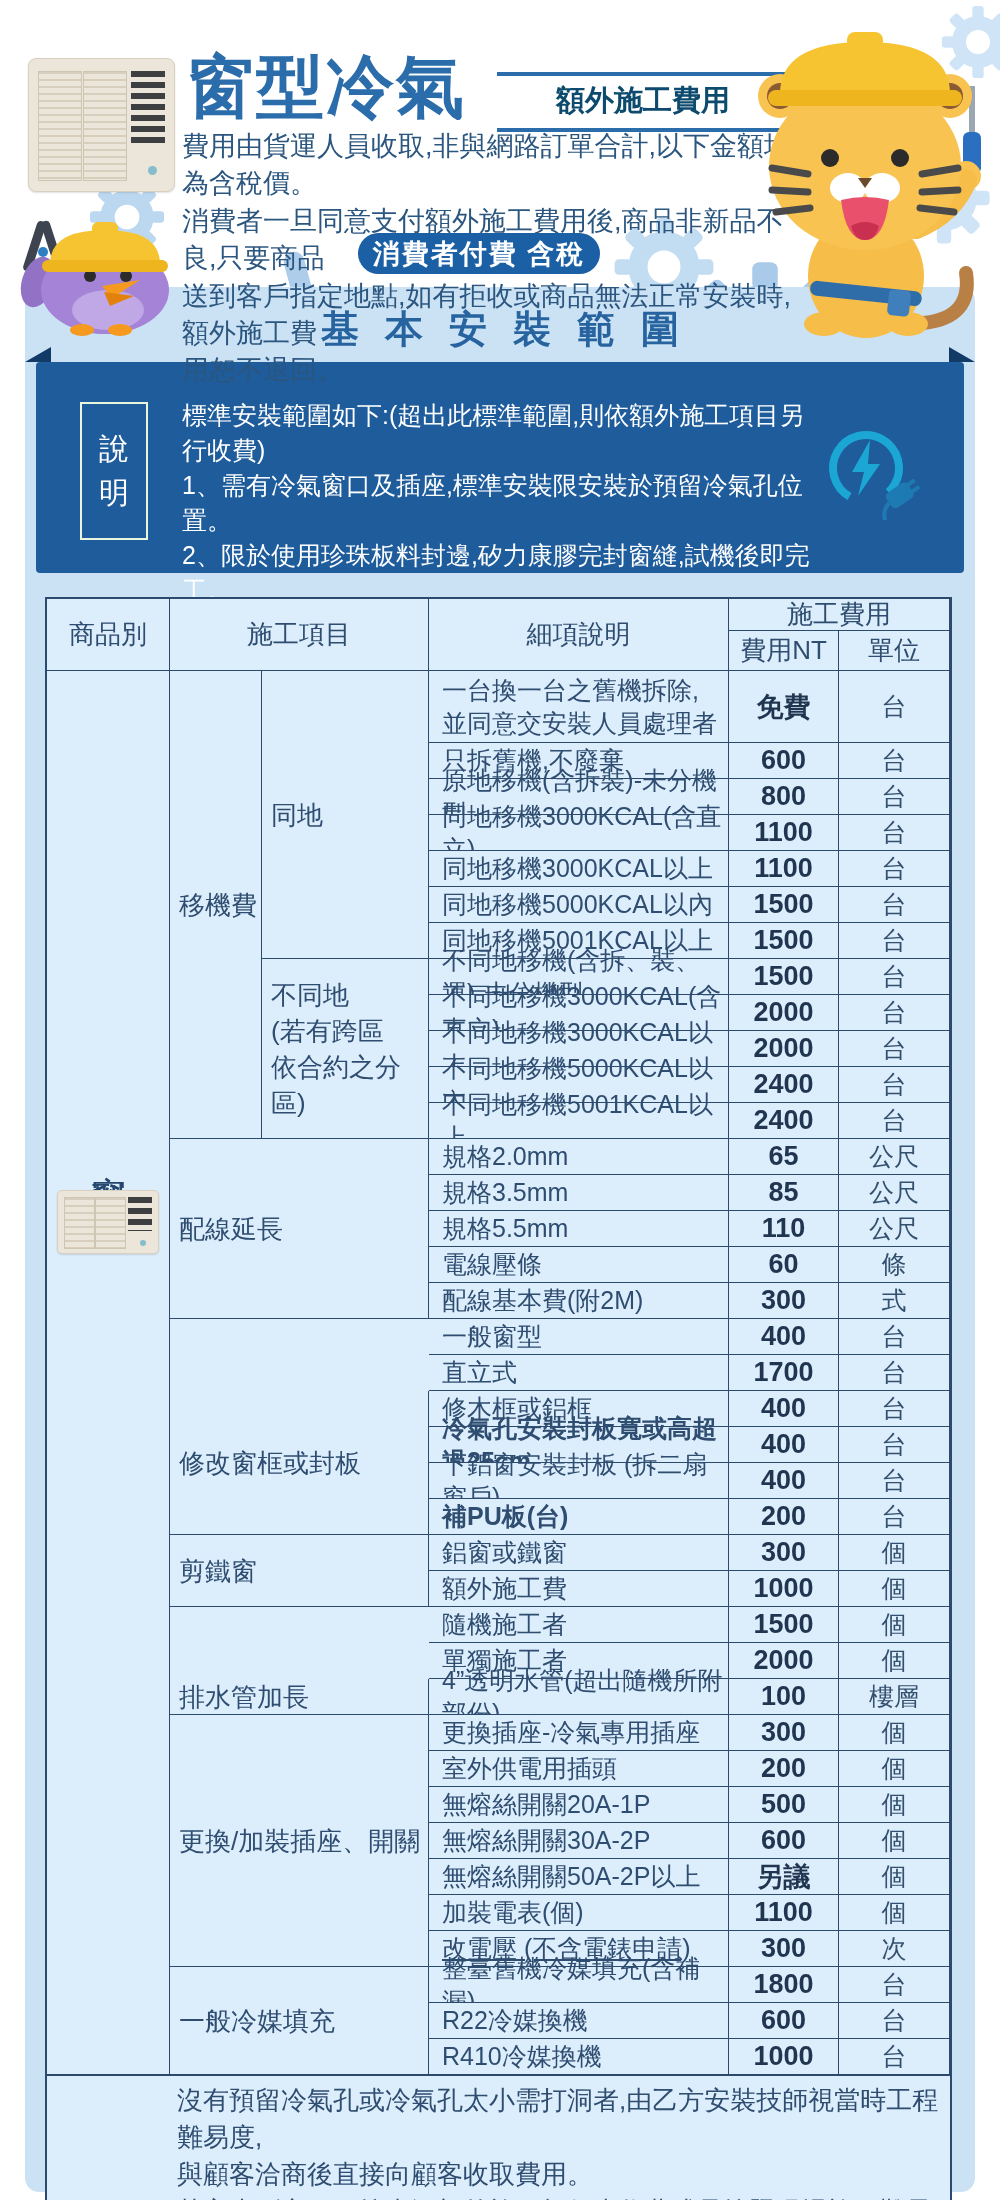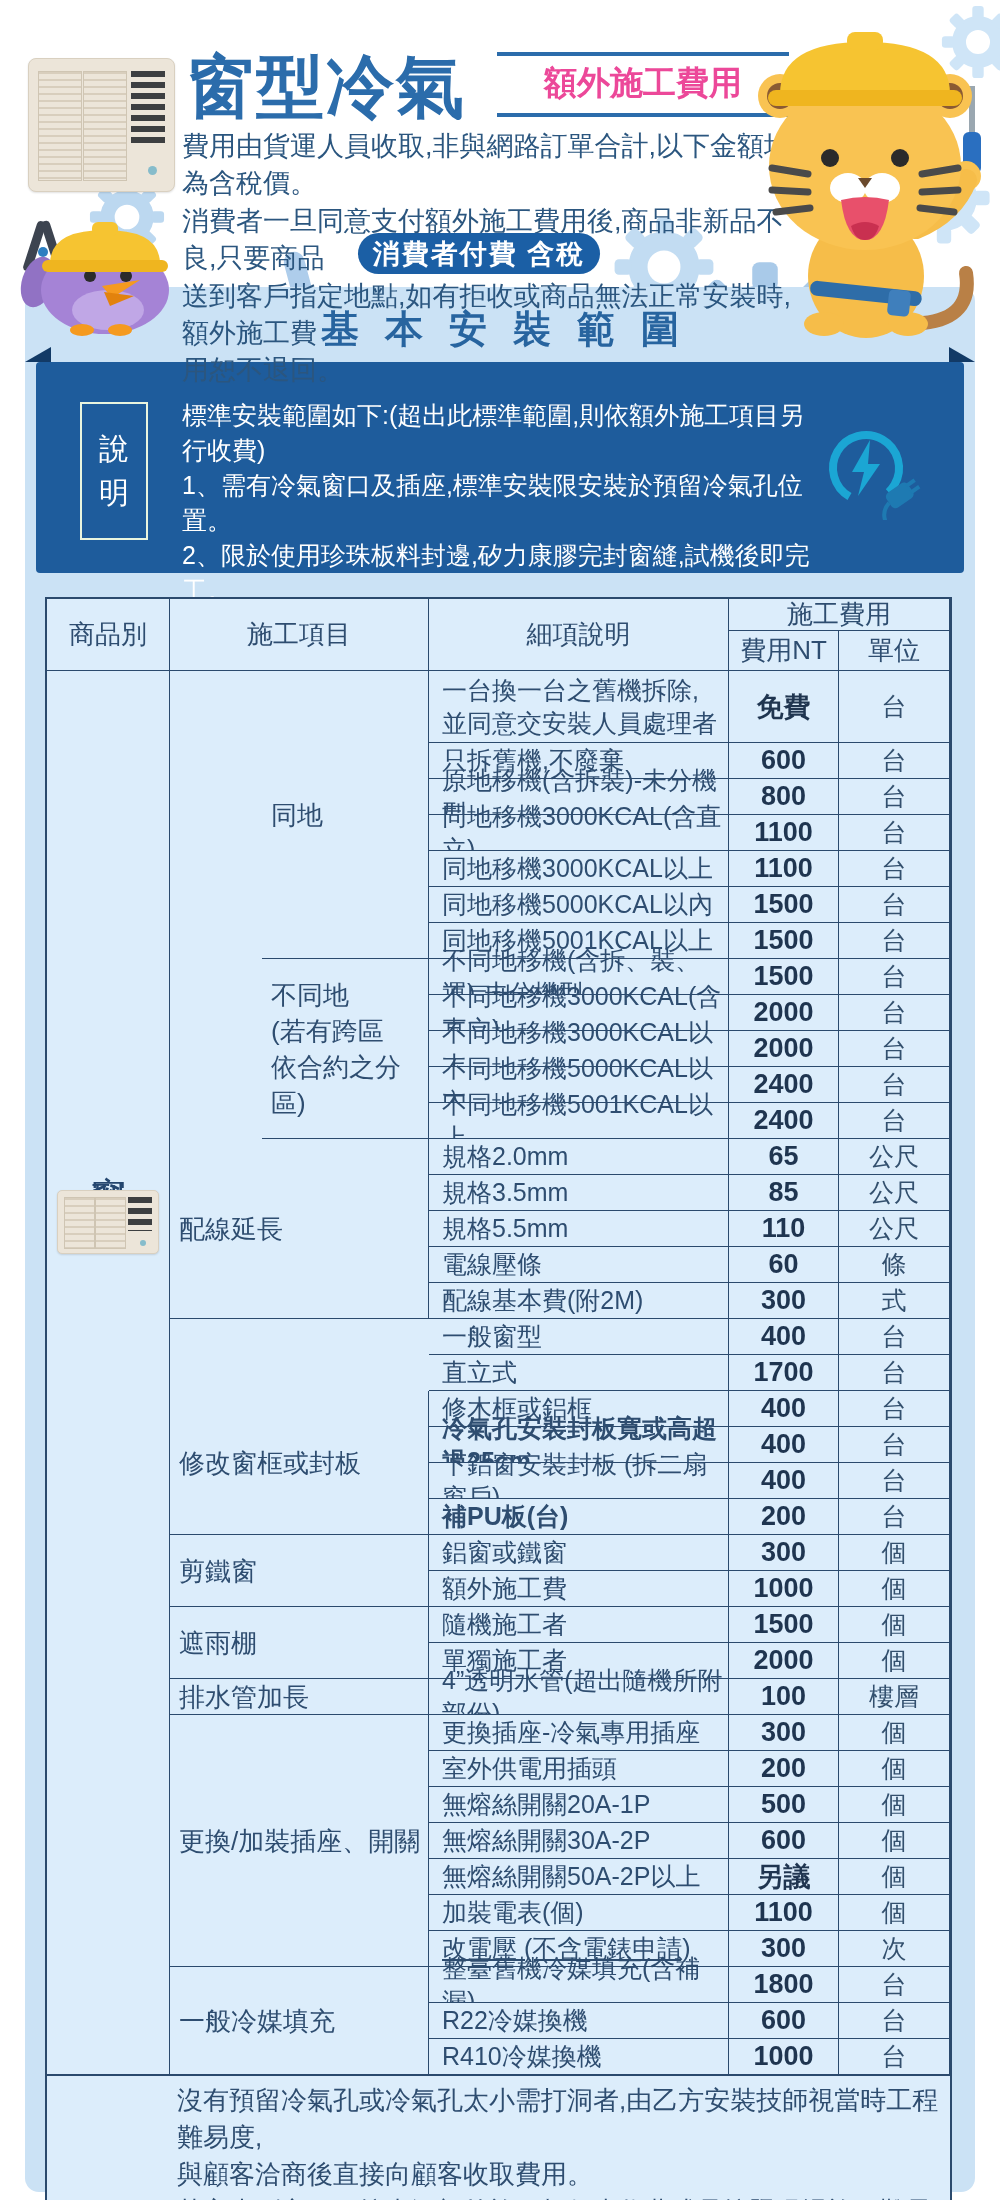--- a/index.html
+++ b/index.html
@@ -7,22 +7,22 @@
        font-family:"Liberation Sans","DejaVu Sans",sans-serif;overflow:hidden;}
   .abs{position:absolute;}
 
   
   .blue-area{left:25px;top:287px;width:950px;height:1905px;background:#cbe2f5;border-radius:14px;}
   .band-title{left:25px;top:304px;width:950px;text-align:center;font-size:38px;font-weight:bold;
               color:#27649f;letter-spacing:26px;text-indent:26px;}
 
   
   .main-title{left:186px;top:42px;font-size:68px;font-weight:bold;color:#2b6cab;letter-spacing:2px;white-space:nowrap;}
-  .subtitle-box{left:497px;top:52px;width:292px;border-top:4px solid #2b6cab;border-bottom:4px solid #2b6cab;
-                padding:5px 0 7px 0;text-align:center;font-size:33px;font-weight:bold;color:#ec4899;white-space:nowrap;}
+  .subtitle-box{left:497px;top:72px;width:292px;border-top:4px solid #2b6cab;border-bottom:4px solid #2b6cab;
+                padding:5px 0 7px 0;text-align:center;font-size:29px;font-weight:bold;color:#0c4a6e;white-space:nowrap;}
   .para{left:182px;top:128px;width:620px;font-size:27px;line-height:37.4px;color:#2b567f;}
   .badge{left:358px;top:233px;width:242px;height:41px;background:#1b5fa5;border-radius:21px;color:#fff;
          font-size:27px;font-weight:bold;display:flex;align-items:center;justify-content:center;letter-spacing:2px;}
 
   
   .ac{background:#ece5d9;border:1px solid #d9d0c0;border-radius:8px;position:relative;box-shadow:0 1px 2px rgba(0,0,0,.12);}
   .ac .g1,.ac .g2{position:absolute;top:9%;height:82%;border:1px solid #cfc5b3;
         background:repeating-linear-gradient(to bottom,#d8cebd 0 2px,transparent 2px 7px);}
   .ac .g1{left:6%;width:29%;}
   .ac .g2{left:37%;width:29%;}
@@ -245,20 +245,21 @@
   <div class="thead">
     <div class="tcell" style="grid-column:1;grid-row:1 / span 2;">商品別</div>
     <div class="tcell" style="grid-column:2 / span 2;grid-row:1 / span 2;">施工項目</div>
     <div class="tcell" style="grid-column:4;grid-row:1 / span 2;">細項說明</div>
     <div class="tcell" style="grid-column:5 / span 2;grid-row:1;">施工費用</div>
     <div class="tcell" style="grid-column:5;grid-row:2;">費用NT</div>
     <div class="tcell" style="grid-column:6;grid-row:2;">單位</div>
   </div>
   <div class="tbody" id="tbody">
       <div class="tcell product" style="grid-area: 1 / 1 / span 39;"><div class="vname">窗型冷氣</div><div class="ac" style="width: 100px; height: 62px; margin-top: 16px; border-radius: 5px;"><div class="g1"></div><div class="g2"></div><div class="vent"></div><div class="dot" style="width:6px;height:6px;"></div></div></div>
+      <div class="tcell sec" style="grid-area: 1 / 2 / span 13;">移機費</div>
       <div class="tcell sec" style="grid-area: 1 / 3 / span 8;">同地</div>
       <div class="tcell desc" style="grid-area: 1 / 4 / span 2;">一台換一台之舊機拆除,
 並同意交安裝人員處理者</div>
       <div class="tcell fee" style="grid-area: 1 / 5 / span 2;">免費</div>
       <div class="tcell unit" style="grid-area: 1 / 6 / span 2;">台</div>
       <div class="tcell desc" style="grid-area: 3 / 4;">只拆舊機,不廢棄</div>
       <div class="tcell fee" style="grid-area: 3 / 5;">600</div>
       <div class="tcell unit" style="grid-area: 3 / 6;">台</div>
       <div class="tcell desc" style="grid-area: 4 / 4;">原地移機(含拆裝)-未分機型</div>
       <div class="tcell fee" style="grid-area: 4 / 5;">800</div>
@@ -328,21 +329,20 @@
       <div class="tcell desc" style="grid-area: 24 / 4; font-weight: bold;">補PU板(台)</div>
       <div class="tcell fee" style="grid-area: 24 / 5;">200</div>
       <div class="tcell unit" style="grid-area: 24 / 6;">台</div>
       <div class="tcell sec" style="grid-area: 25 / 2 / span 2 / span 2;">剪鐵窗</div>
       <div class="tcell desc" style="grid-area: 25 / 4;">鋁窗或鐵窗</div>
       <div class="tcell fee" style="grid-area: 25 / 5;">300</div>
       <div class="tcell unit" style="grid-area: 25 / 6;">個</div>
       <div class="tcell desc" style="grid-area: 26 / 4;">額外施工費</div>
       <div class="tcell fee" style="grid-area: 26 / 5;">1000</div>
       <div class="tcell unit" style="grid-area: 26 / 6;">個</div>
-      <div class="tcell sec" style="grid-area: 27 / 2 / span 2 / span 2;">遮雨棚</div>
       <div class="tcell desc" style="grid-area: 27 / 4;">隨機施工者</div>
       <div class="tcell fee" style="grid-area: 27 / 5;">1500</div>
       <div class="tcell unit" style="grid-area: 27 / 6;">個</div>
       <div class="tcell desc" style="grid-area: 28 / 4;">單獨施工者</div>
       <div class="tcell fee" style="grid-area: 28 / 5;">2000</div>
       <div class="tcell unit" style="grid-area: 28 / 6;">個</div>
       <div class="tcell sec" style="grid-area: 29 / 2 / auto / span 2;">排水管加長</div>
       <div class="tcell desc" style="grid-area: 29 / 4;">4”透明水管(超出隨機所附部份)</div>
       <div class="tcell fee" style="grid-area: 29 / 5;">100</div>
       <div class="tcell unit" style="grid-area: 29 / 6;">樓層</div>

